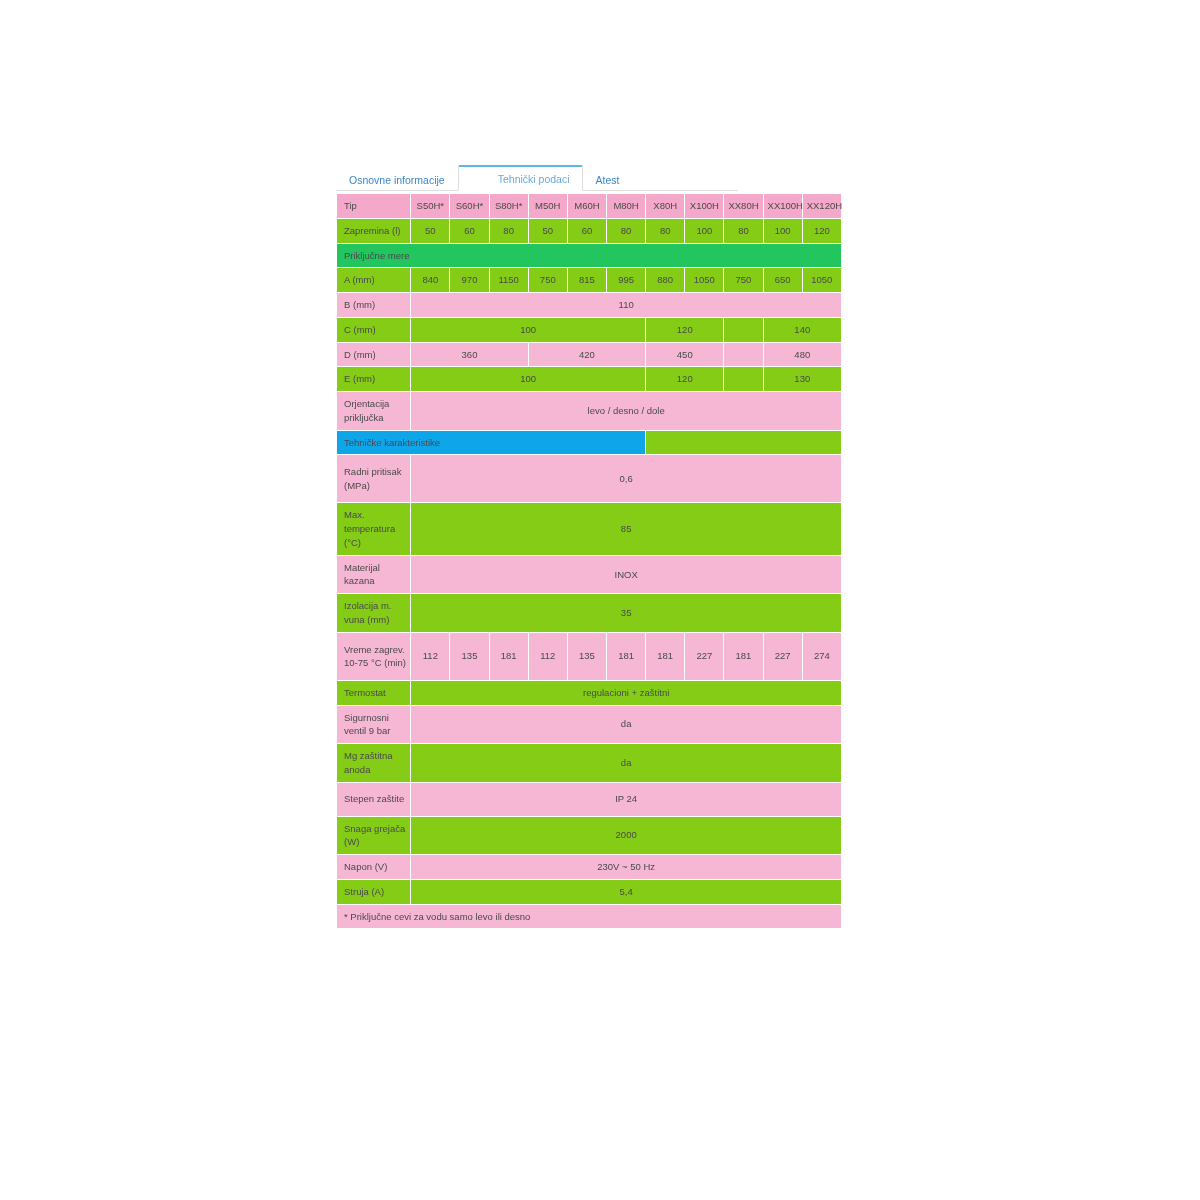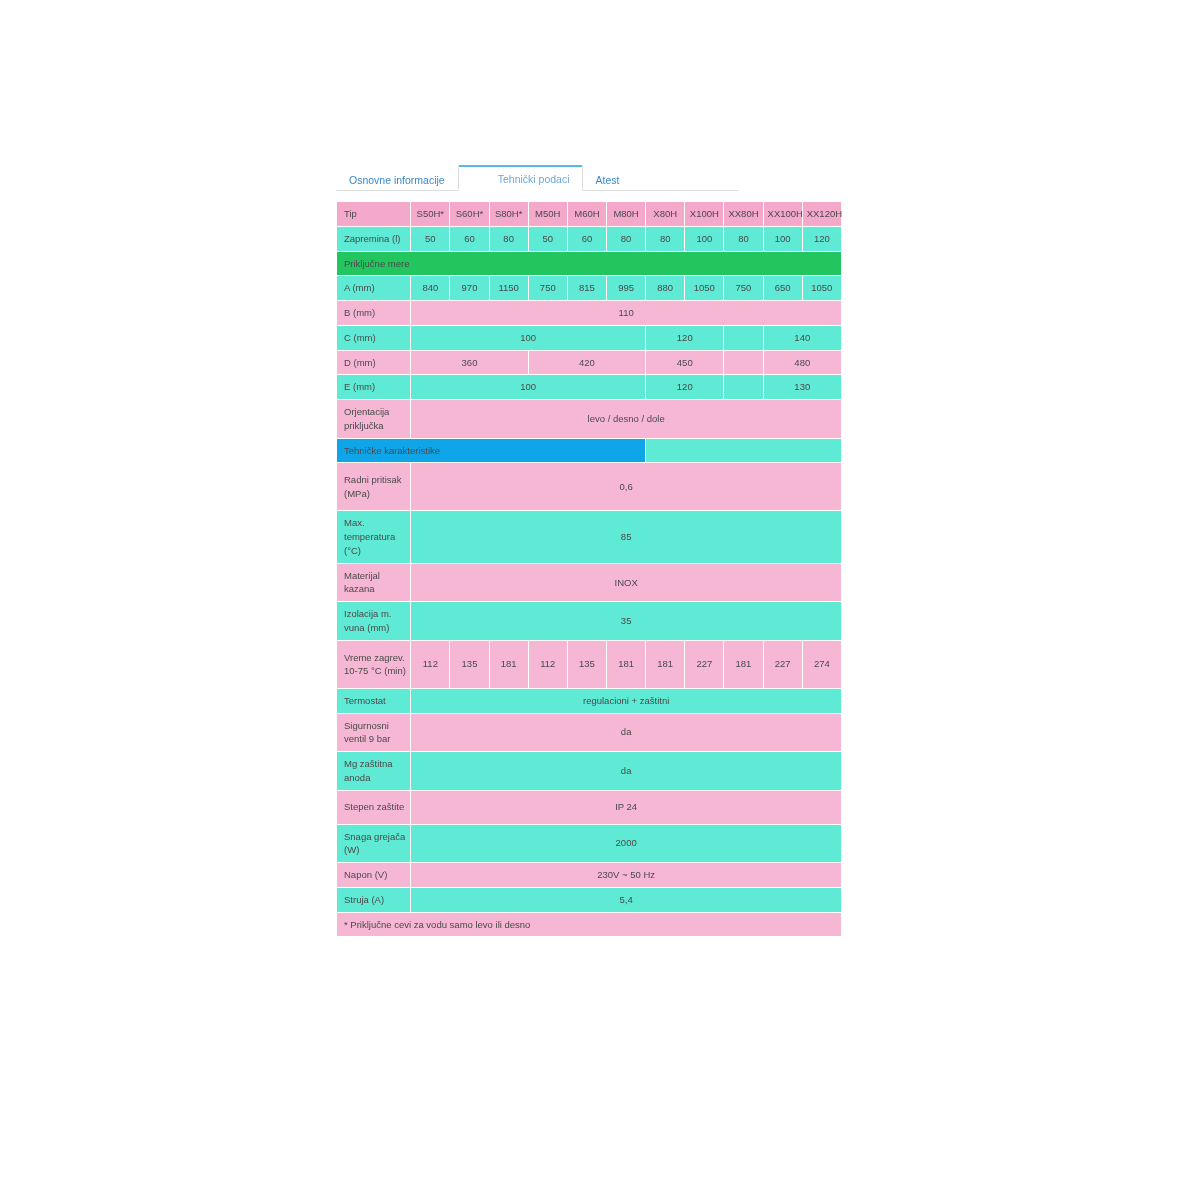--- a/index.html
+++ b/index.html
@@ -48,21 +48,21 @@
     border-bottom: 1px solid #ffffff;
     border-top: 2px solid #5bb7e8;
     border-radius: 2px 2px 0 0;
     padding-left: 39px;
   }
   
   table.spec {
     border-collapse: collapse;
     width: 506px;
     table-layout: fixed;
-    margin-top: 10px;
+    margin-top: 2px;
   }
   table.spec td, table.spec th {
     border: 1px solid #ffffff;
     font-size: 9.5px;
     color: #4a4a4a;
     padding: 5px 4px;
     text-align: center;
     vertical-align: middle;
     line-height: 1.45;
     font-weight: normal;
@@ -72,21 +72,21 @@
     font-weight: bold;
     color: #3d3d3d;
     font-size: 9.5px;
   }
   .rowlabel {
     text-align: left !important;
     padding-left: 7px !important;
     width: 74px;
   }
   .pink { background: #f5b7d3; }
-  .white { background: #5eead4; }
+  .white { background: #84cc16; }
   .sect {
     background: #0ea5e9;
     text-align: left !important;
     padding-left: 7px !important;
     font-weight: bold;
     color: #3d3d3d;
   }
   .sect-pink {
     background: #22c55e;
     text-align: left !important;

